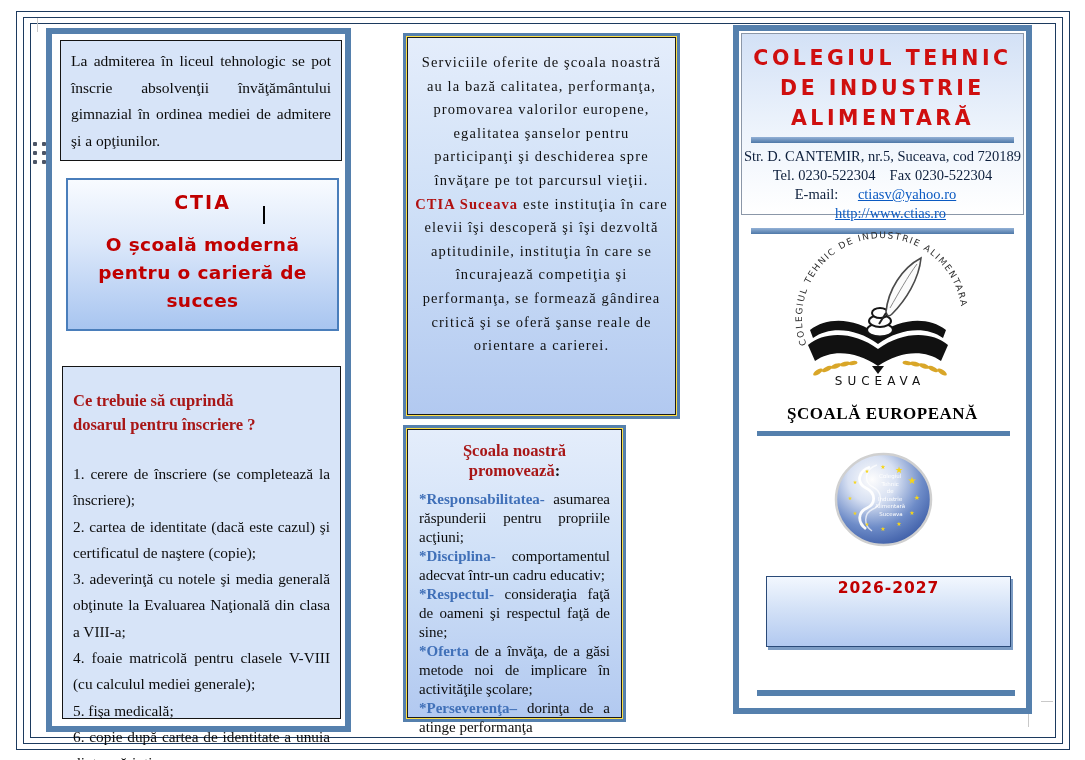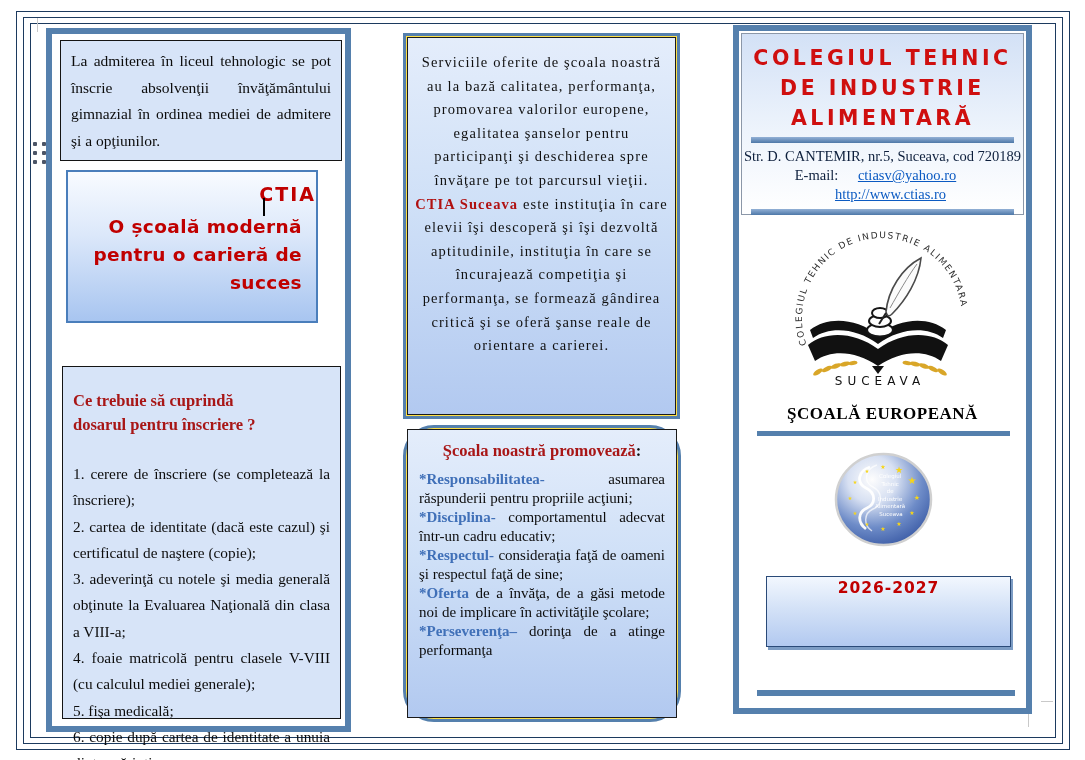--- a/index.html
+++ b/index.html
@@ -17,42 +17,42 @@
   .panel { position:absolute; border:6px solid #5580ad; background:#fff; }
   #left-panel  { left:46px;  top:28px; width:305px; height:704px; }
   #right-panel { left:733px; top:25px; width:299px; height:689px; }
 
   
   .bluebox { position:absolute; background:#d7e4f8; border:1.5px solid #141414; color:#0c0c0c; }
 
   #admission-box { left:60px; top:40px; width:282px; height:121px; padding:7px 10px 0 10px;
                    font-size:15.5px; line-height:26.5px; text-align:justify; }
 
-  #ctia-box { left:66px; top:170px; width:252px; height:153px; border:2px solid #4a7ebb;
+  #ctia-box { left:66px; top:178px; width:273px; height:153px; border:2px solid #4a7ebb;
               background:linear-gradient(180deg,#f8fbff 0%,#dce8fa 42%,#a8c5f0 100%);
-              text-align:right; font-family:"DejaVu Sans",sans-serif; font-weight:bold; color:#c00000; }
+              text-align:center; font-family:"DejaVu Sans",sans-serif; font-weight:bold; color:#c00000; }
   .ctia-title { font-size:19px; letter-spacing:2px; padding-top:11px; }
   .ctia-cursor { position:absolute; left:195px; top:26px; width:1.5px; height:18px; background:#000; }
-  .ctia-slogan { font-size:18.5px; line-height:28px; margin-top:8px; letter-spacing:0.4px; padding:0 14px; }
+  .ctia-slogan { font-size:18.5px; line-height:28px; margin-top:18px; letter-spacing:0.4px; padding:0 14px; }
 
   #dossier-box { left:62px; top:366px; width:279px; height:353px; padding:2px 10px; }
   .dossier-title { color:#a81616; font-weight:bold; text-align:left; font-size:16.5px;
                    line-height:24px; margin-top:20px; }
   .dossier-list { margin-top:24px; font-size:15.3px; line-height:26.3px; text-align:justify; }
 
   
   .midbox-outer { position:absolute; border:3px solid #5580ad; background:#fde047; padding:1px; }
   .midbox-inner { width:100%; height:100%; border:1px solid #1a1a1a;
                   background:linear-gradient(180deg,#e4edfb 0%,#cfe0f7 45%,#b2c9f0 100%); }
   #services-box { left:403px; top:33px; width:277px; height:386px; }
   #services-text { padding:13px 6px; text-align:center; font-size:14.5px; letter-spacing:1.1px;
                    line-height:23.6px; color:#101010; }
   .highlight-red { color:#b01111; font-weight:bold; }
 
-  #values-box { left:403px; top:425px; width:278px; height:297px;border-radius:31px; }
+  #values-box { left:403px; top:425px; width:223px; height:297px; }
   #values-inner { padding:6px 11px; }
   .values-title { text-align:center; font-weight:bold; font-size:16.5px; color:#a81616;
                   margin:5px 0 9px 0; }
   .values-title .colon { color:#101010; }
   .value-item { text-align:justify; font-size:15px; line-height:19px; color:#0c0c0c; }
   .lead { color:#4070b8; font-weight:bold; }
 
   
   #header-box { position:absolute; left:741px; top:33px; width:283px; height:182px;
                 border:1px solid #8b97a8; text-align:center;
@@ -175,20 +175,23 @@
 
   <div id="header-box">
     <div class="college-title">
       <div>COLEGIUL TEHNIC</div>
       <div>DE INDUSTRIE</div>
       <div>ALIMENTARĂ</div>
     </div>
     <div class="hbar"></div>
     <div class="addr">
       <div>Str. D. CANTEMIR, nr.5, Suceava, cod 720189</div>
+      <div>
+        <span>Tel. 0230-522304</span><span class="gap-s"></span><span>Fax 0230-522304</span>
+      </div>
       <div>
         <span>E-mail:</span>
         <a href="#">ctiasv@yahoo.ro</a><span class="gap-s"></span><a href="#">http://www.ctias.ro</a>
       </div>
     </div>
     <div class="hbar" style="margin-top:5px;"></div>
   </div>
 
   <div id="school-logo">
     <svg width="196" height="186" viewBox="0 0 196 186">

